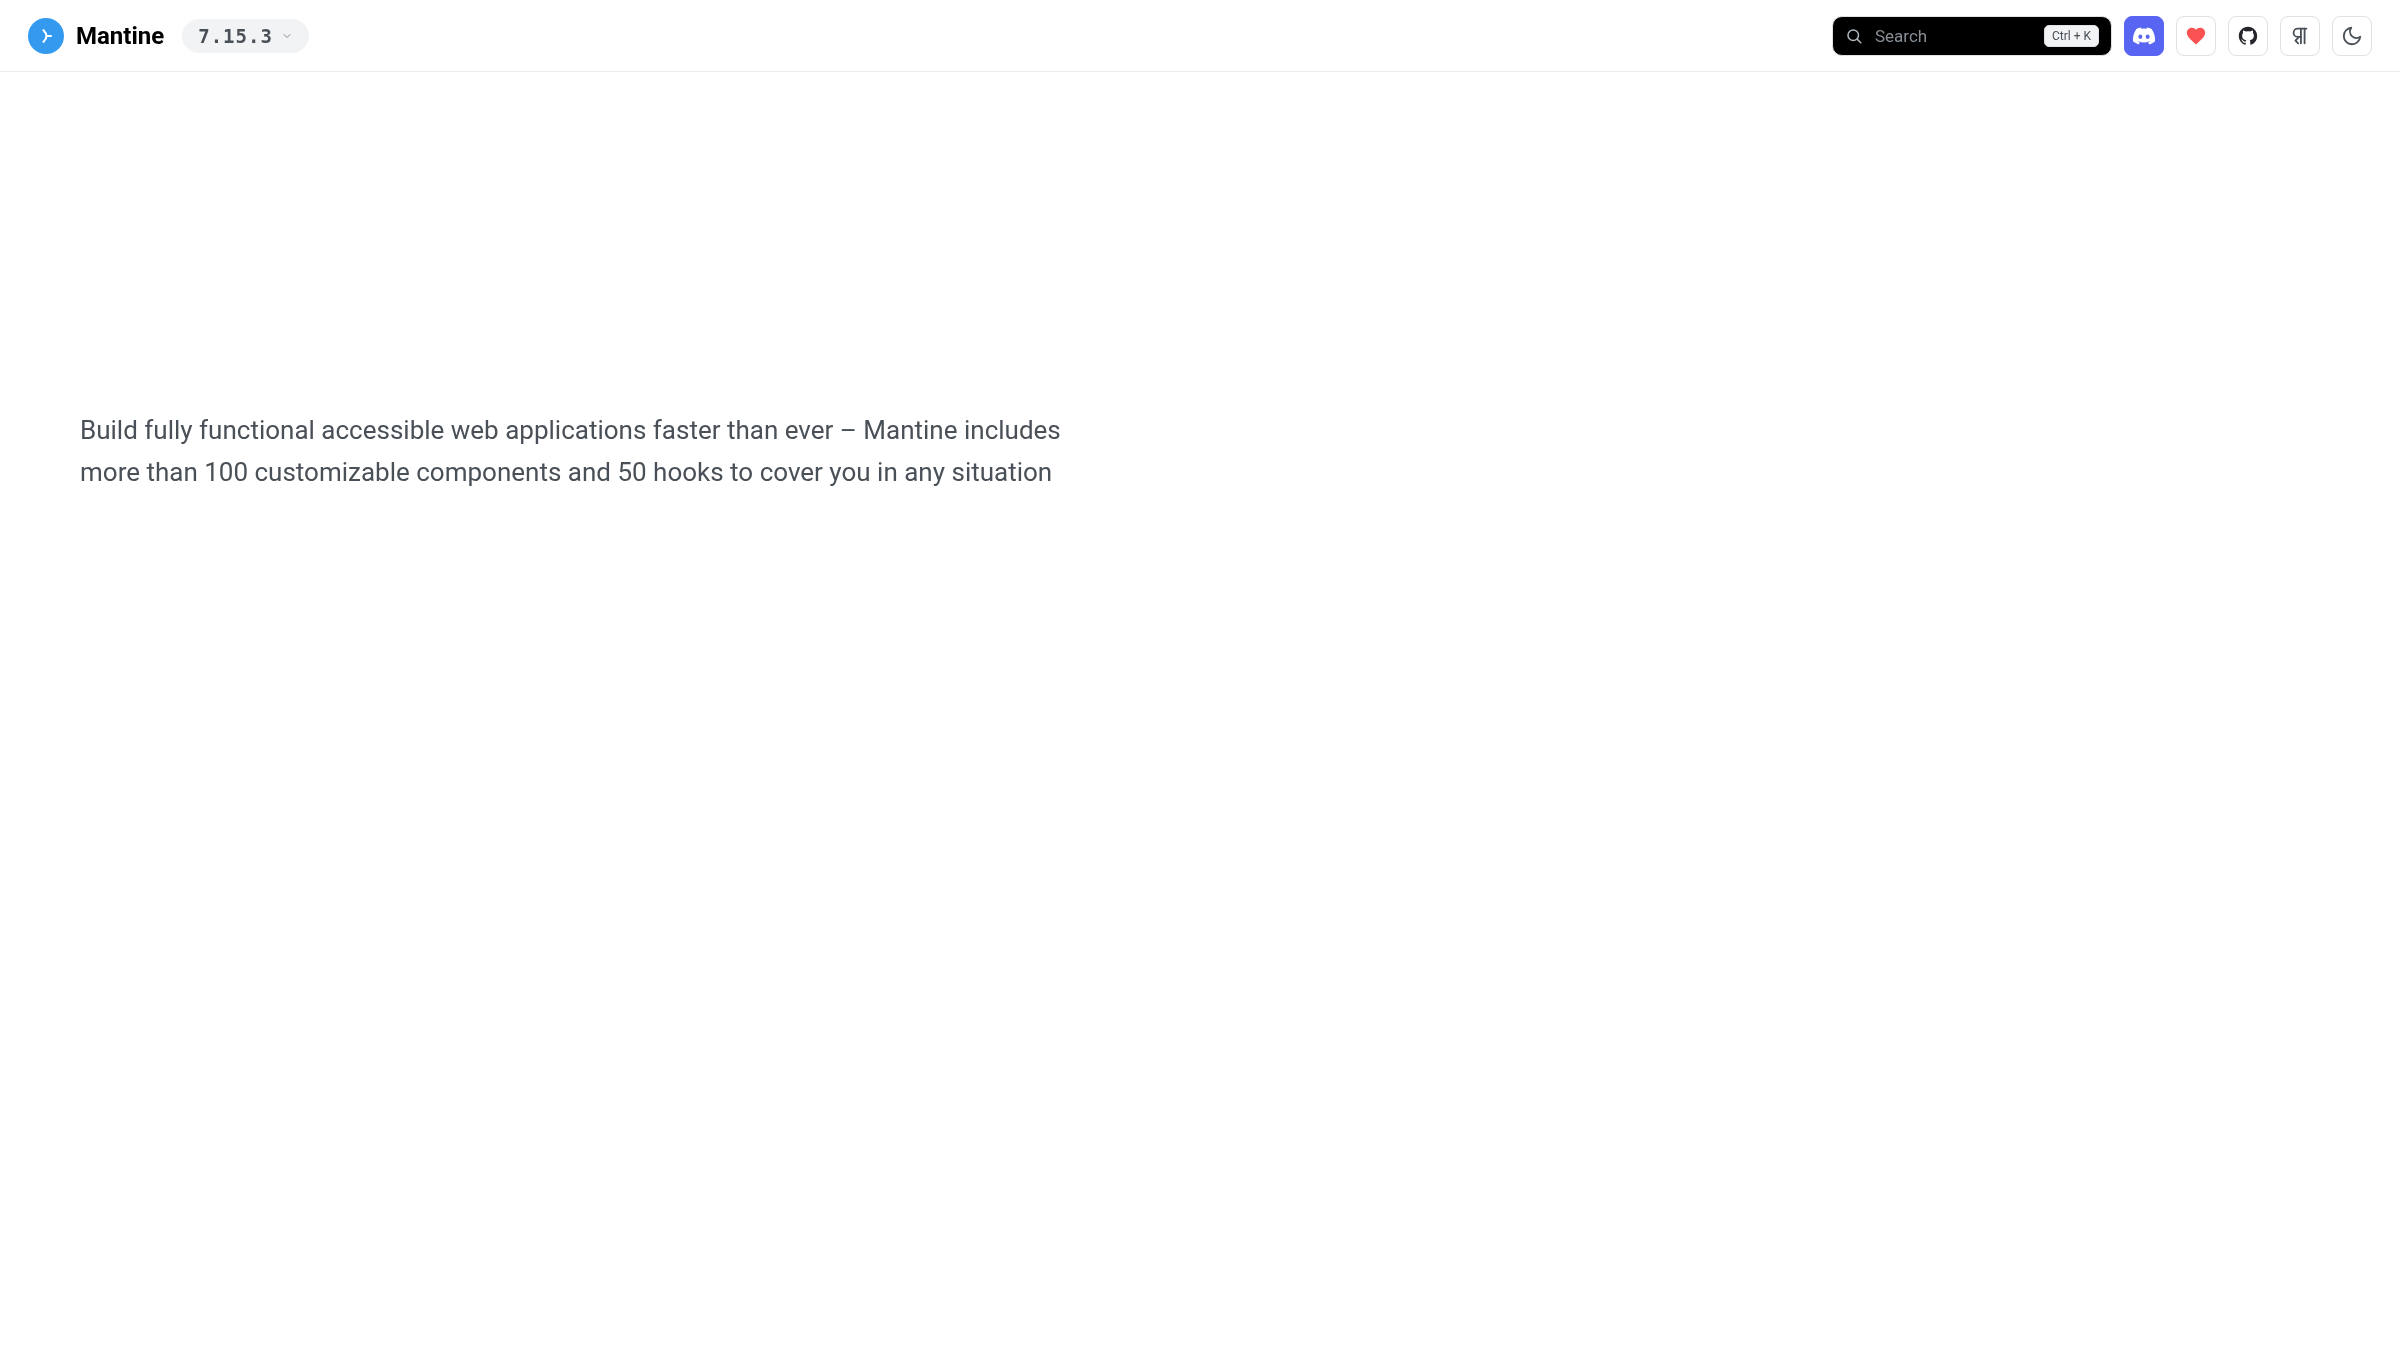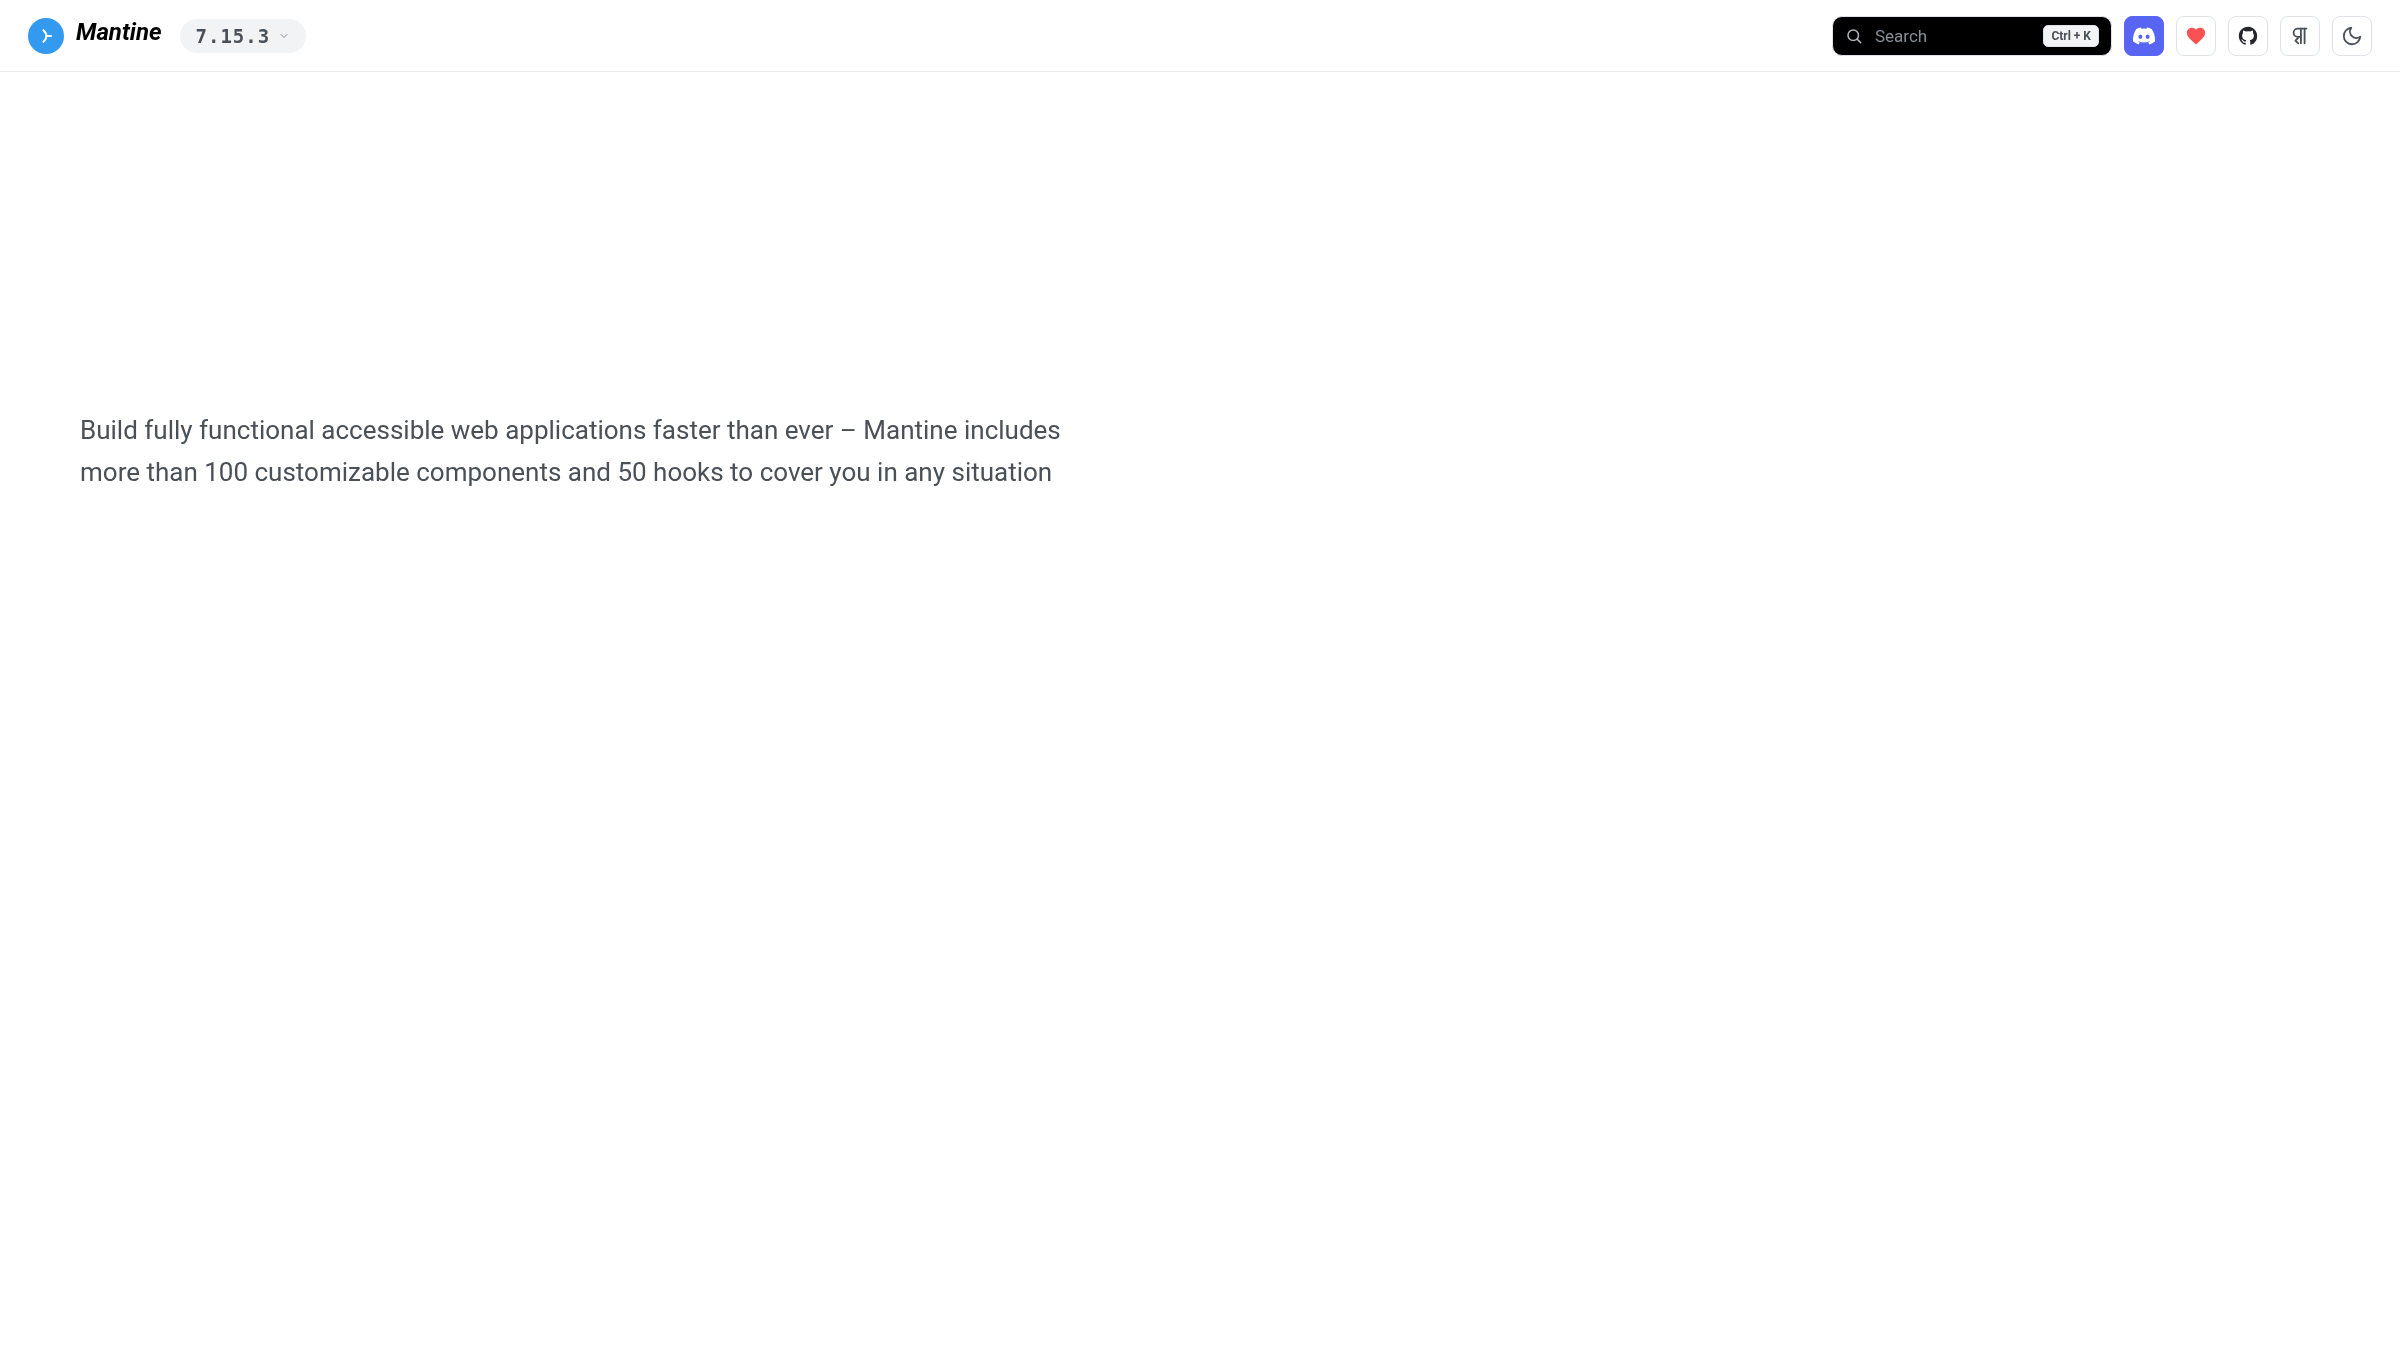--- a/index.html
+++ b/index.html
@@ -20,23 +20,22 @@
       border-bottom: 1px solid #e9ecef;
       height: 72px;
     }
     .header-left {
       display: flex;
       align-items: center;
       gap: 18px;
     }
     .logo-wrap {
       display: flex;
-      align-items: flex-start;
+      align-items: center;
       gap: 12px;
-      font-style: italic;
     }
     .logo-mark {
       width: 36px;
       height: 36px;
       border-radius: 50%;
       background: #339af0;
       display: flex;
       align-items: center;
       justify-content: center;
       color: #fff;
@@ -98,21 +97,21 @@
       color: #868e96;
       font-size: 17px;
     }
     .kbd {
       background: #f1f3f5;
       border: 1px solid #dee2e6;
       border-radius: 5px;
       padding: 3px 7px;
       font-size: 12px;
       color: #495057;
-      font-weight: 700;
+      font-weight: 400;
       font-family: -apple-system, BlinkMacSystemFont, "Segoe UI", Roboto, sans-serif;
     }
     .icon-btn {
       width: 40px;
       height: 40px;
       border-radius: 8px;
       border: 1px solid #dee2e6;
       background: #fff;
       display: flex;
       align-items: center;

